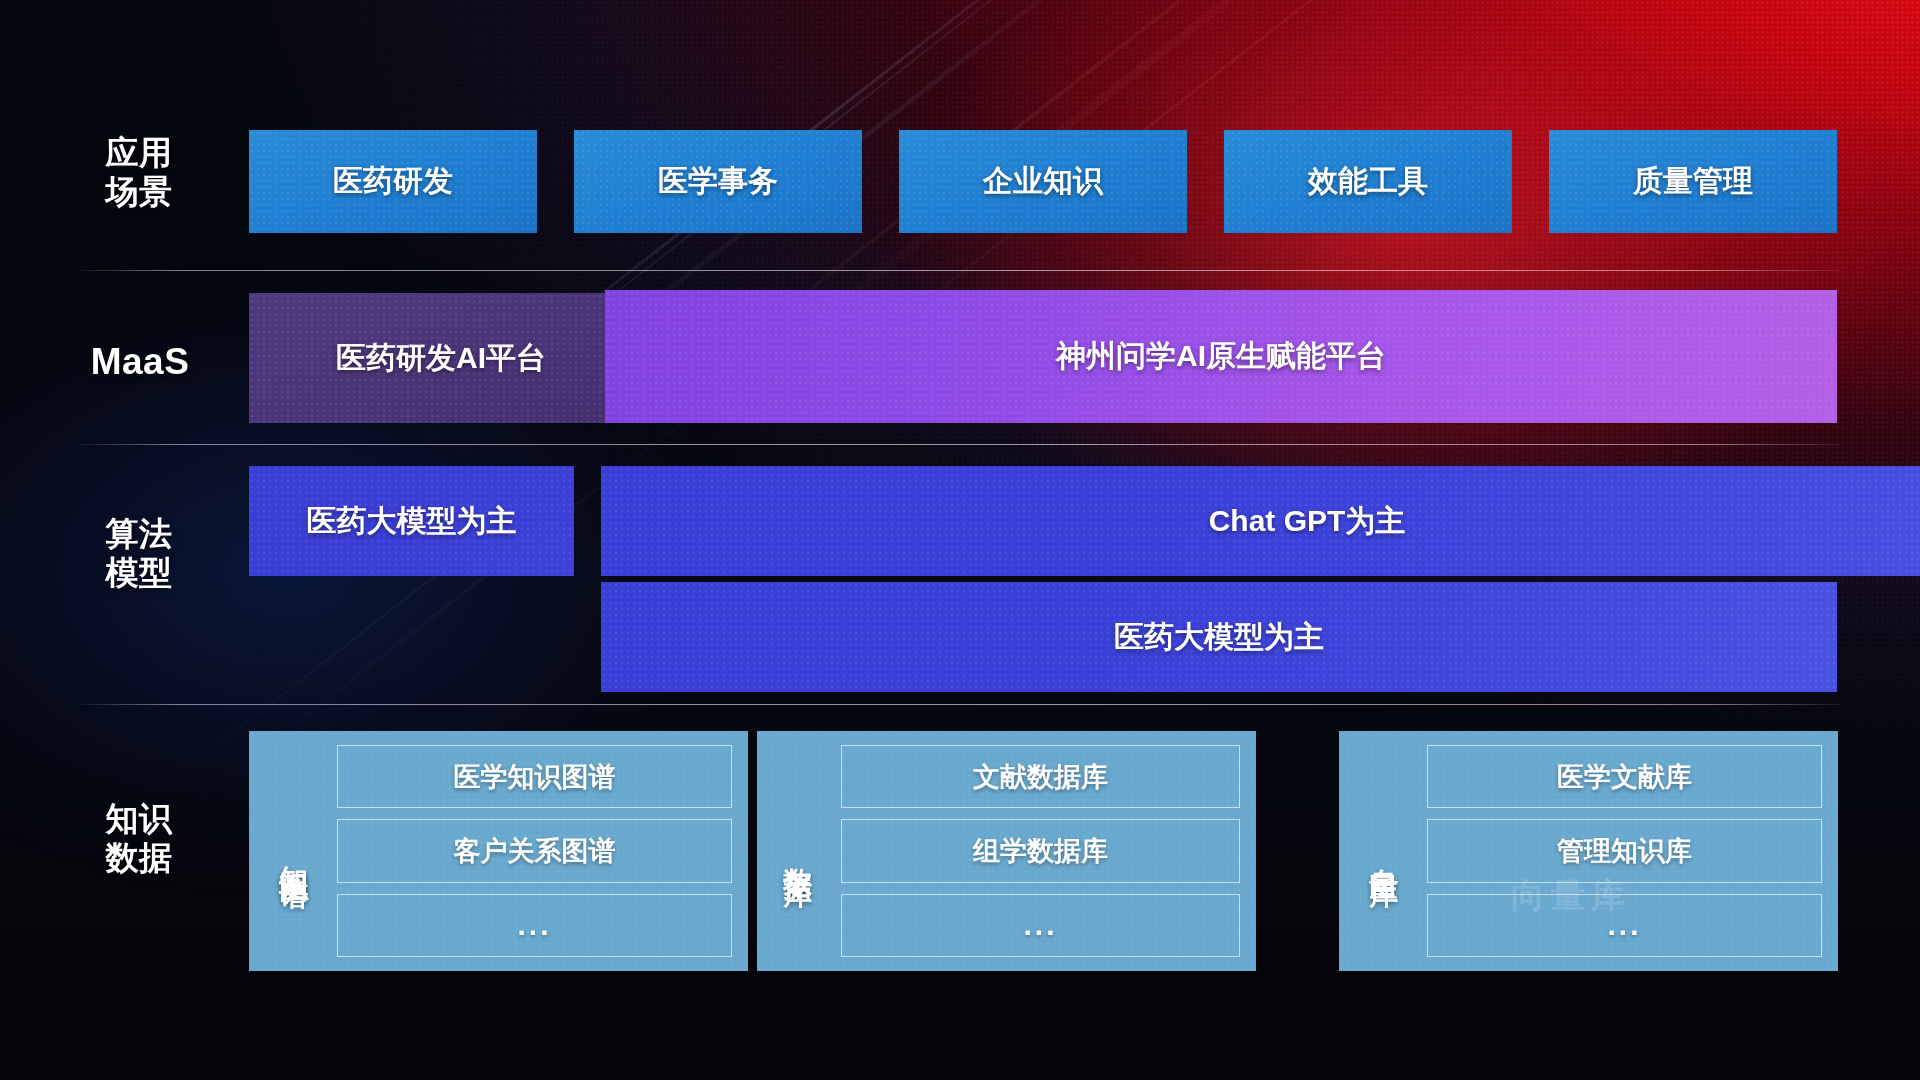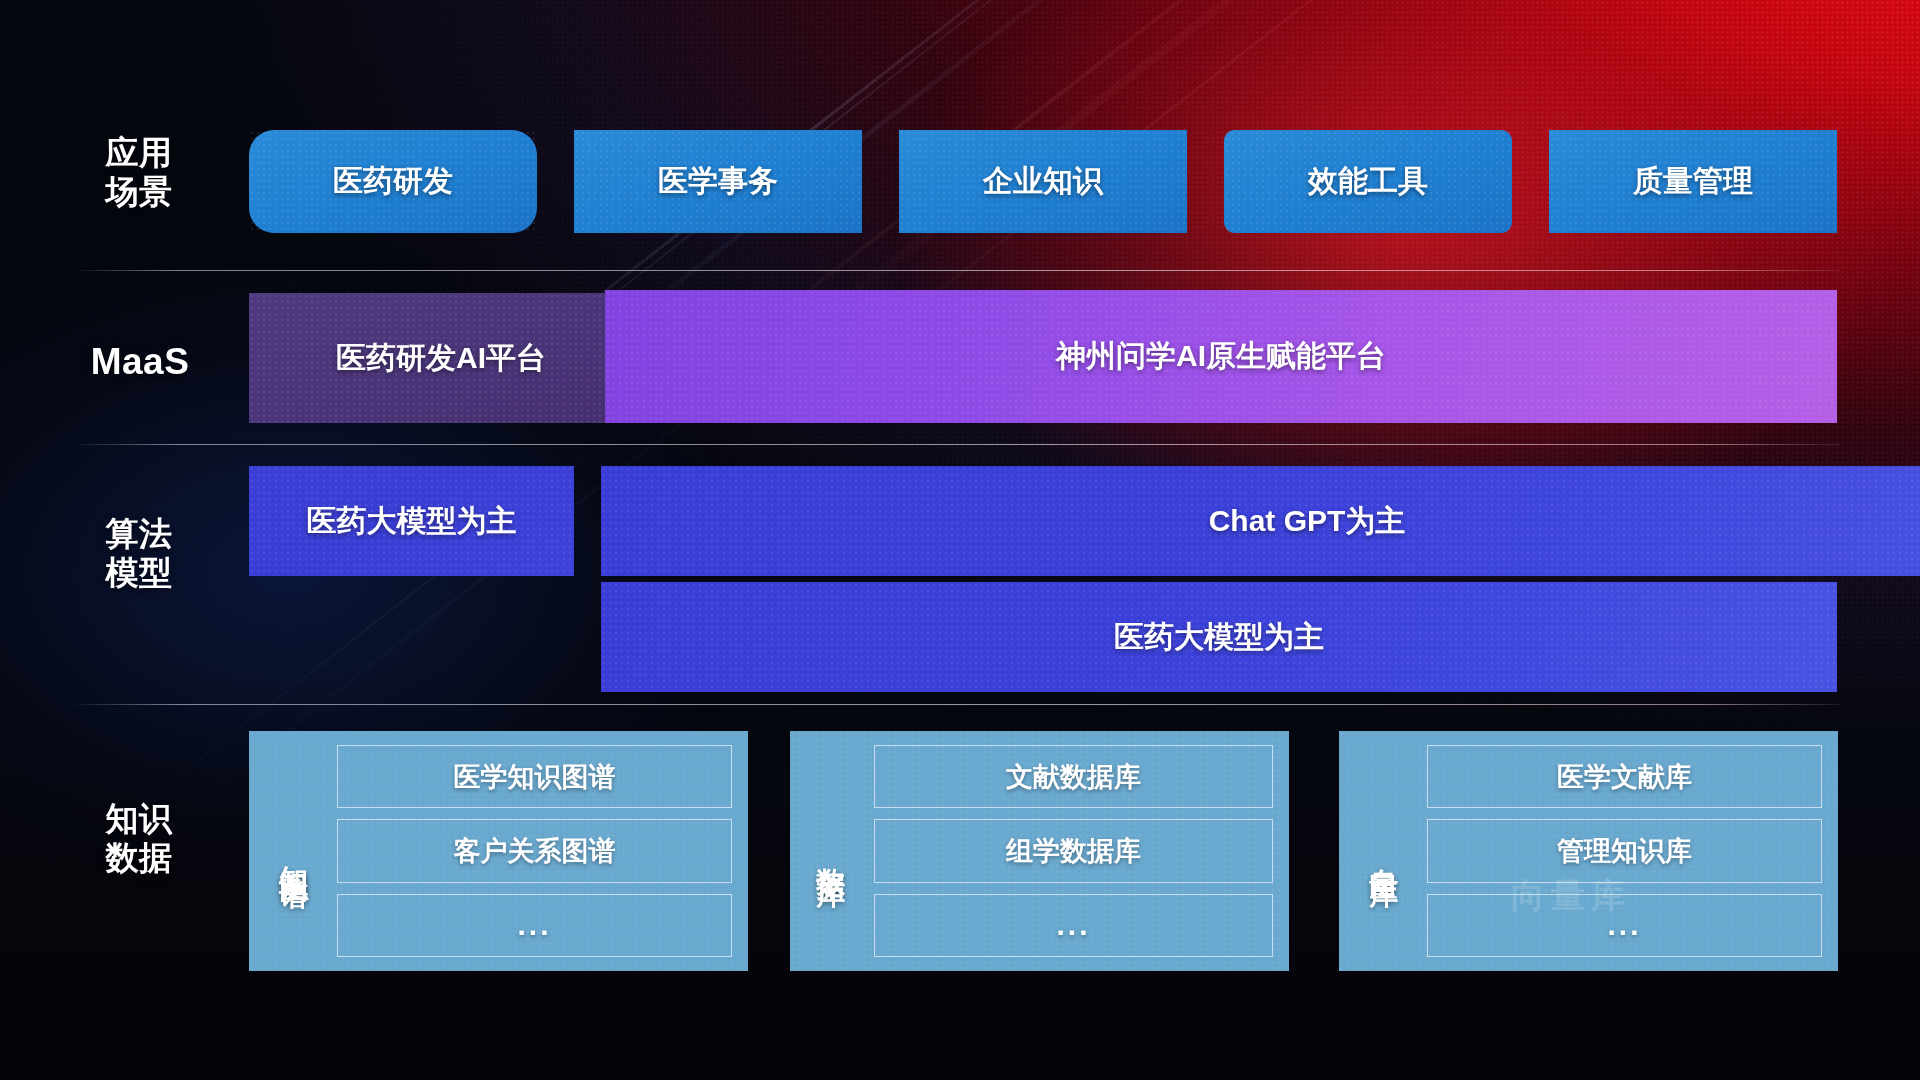--- a/index.html
+++ b/index.html
@@ -159,33 +159,33 @@
   <div class="bg-dark-bottom"></div>
 </div>
 
 <div id="stage">
 
   <div class="row-label" style="left:78px; top:134px; width:122px; font-size:33px;">
     <div>应用</div>
     <div>场景</div>
   </div>
 
-  <div class="box app-box" style="left:249px;  top:130px; width:288px; height:103px;border-radius:25px;">
+  <div class="box app-box" style="left:249px;  top:130px; width:288px; height:103px;">
     <div class="dotgrid"></div>
     <span class="lbl">医药研发</span>
   </div>
   <div class="box app-box" style="left:574px;  top:130px; width:288px; height:103px;">
     <div class="dotgrid"></div>
     <span class="lbl">医学事务</span>
   </div>
   <div class="box app-box" style="left:899px;  top:130px; width:288px; height:103px;">
     <div class="dotgrid"></div>
     <span class="lbl">企业知识</span>
   </div>
-  <div class="box app-box" style="left:1224px; top:130px; width:288px; height:103px;border-radius:11px;">
+  <div class="box app-box" style="left:1224px; top:130px; width:288px; height:103px;">
     <div class="dotgrid"></div>
     <span class="lbl">效能工具</span>
   </div>
   <div class="box app-box" style="left:1549px; top:130px; width:288px; height:103px;">
     <div class="dotgrid"></div>
     <span class="lbl">质量管理</span>
   </div>
 
   <div class="divider" style="left:75px; top:270px; width:1765px;"></div>
 
@@ -234,21 +234,21 @@
   <div class="kgroup" style="left:249px; top:731px; width:499px; height:240px;">
     <div class="kdots"></div>
     <div class="kgroup-title">知识图谱</div>
     <div class="kitems">
       <div class="kitem">医学知识图谱</div>
       <div class="kitem">客户关系图谱</div>
       <div class="kitem ellipsis">...</div>
     </div>
   </div>
 
-  <div class="kgroup" style="left:790px; top:731px; width:499px; height:240px;padding-left:10px;">
+  <div class="kgroup" style="left:757px; top:731px; width:499px; height:240px;padding-left:10px;">
     <div class="kdots"></div>
     <div class="kgroup-title">数据库</div>
     <div class="kitems">
       <div class="kitem">文献数据库</div>
       <div class="kitem">组学数据库</div>
       <div class="kitem ellipsis">...</div>
     </div>
   </div>
 
   <div class="kgroup" style="left:1339px; top:731px; width:499px; height:240px;">

